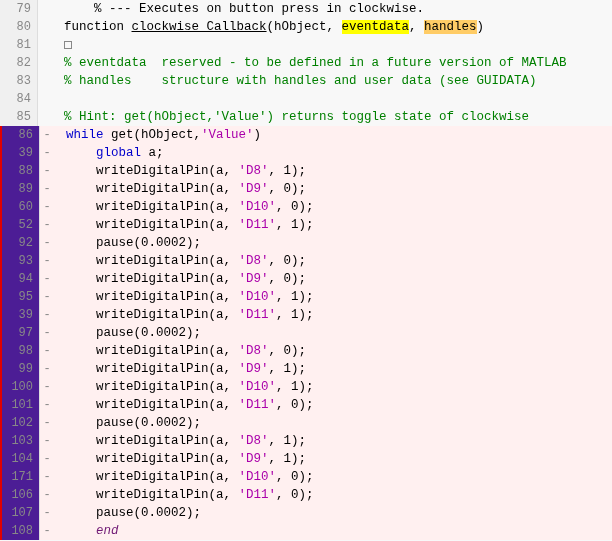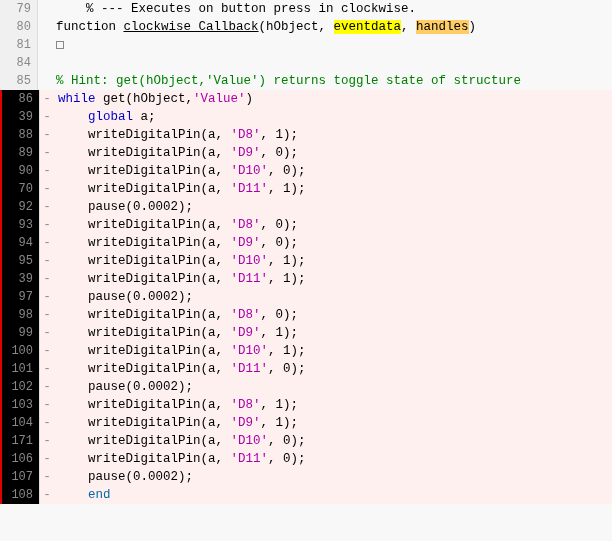--- a/index.html
+++ b/index.html
@@ -42,27 +42,28 @@
       line-height: 18px;
       font-size: 12px;
       flex-shrink: 0;
     }
     .line-content {
       padding-left: 4px;
       line-height: 18px;
       white-space: pre;
       font-size: 12.5px;
       flex: 1;
+      margin-left: 8px;
     }
     .line.selected {
       background: #fff0f0;
       border-left: 2px solid #e00000;
     }
     .line.selected .line-number {
-      background: #000000;
+      background: #4c1d95;
     }
   </style>
 </head>
 <body>
 
 <div class="editor">
 
 <div class="line">
       <div class="line-number">79</div>
       <div class="line-dash"></div>
@@ -72,28 +73,38 @@
       <div class="line-number">80</div>
       <div class="line-dash"></div>
       <div class="line-content"><span style="color: rgb(0, 0, 0);">function </span><span style="color: rgb(0, 0, 0); text-decoration: underline;">clockwise_Callback</span><span style="color: rgb(0, 0, 0);">(hObject, </span><span style="background: rgb(255, 255, 0); color: rgb(0, 0, 0);">eventdata</span><span style="color: rgb(0, 0, 0);">, </span><span style="background: rgb(255, 204, 102); color: rgb(0, 0, 0);">handles</span><span style="color: rgb(0, 0, 0);">)</span></div>
     </div>
     <div class="line">
       <div class="line-number">81</div>
       <div class="line-dash"></div>
       <div class="line-content"><span style="display: inline-block; width: 8px; height: 8px; border: 1px solid rgb(136, 136, 136); margin-right: 3px; vertical-align: middle;"></span></div>
     </div>
     <div class="line">
+      <div class="line-number">82</div>
+      <div class="line-dash"></div>
+      <div class="line-content"><span style="color: rgb(0, 128, 0);">% eventdata  reserved - to be defined in a future version of MATLAB</span></div>
+    </div>
+    <div class="line">
+      <div class="line-number">83</div>
+      <div class="line-dash"></div>
+      <div class="line-content"><span style="color: rgb(0, 128, 0);">% handles    structure with handles and user data (see GUIDATA)</span></div>
+    </div>
+    <div class="line">
       <div class="line-number">84</div>
       <div class="line-dash"></div>
       <div class="line-content"></div>
     </div>
     <div class="line">
       <div class="line-number">85</div>
       <div class="line-dash"></div>
-      <div class="line-content"><span style="color: rgb(0, 128, 0);">% Hint: get(hObject,'Value') returns toggle state of structure</span></div>
+      <div class="line-content"><span style="color: rgb(0, 128, 0);">% Hint: get(hObject,'Value') returns toggle state of clockwise</span></div>
     </div>
     <div class="line selected">
       <div class="line-number">86</div>
       <div class="line-dash">-</div>
       <div class="line-content"><span style="color: rgb(0, 0, 204);">while</span><span style="color: rgb(0, 0, 0);"> get(hObject,</span><span style="color: rgb(170, 0, 170);">'Value'</span><span style="color: rgb(0, 0, 0);">)</span></div>
     </div>
     <div class="line selected">
       <div class="line-number">39</div>
       <div class="line-dash">-</div>
       <div class="line-content"><span style="color: rgb(0, 0, 204);">    global</span><span style="color: rgb(0, 0, 0);"> a;</span></div>
@@ -102,26 +113,26 @@
       <div class="line-number">88</div>
       <div class="line-dash">-</div>
       <div class="line-content"><span style="color: rgb(0, 0, 0);">    </span><span style="color: rgb(0, 0, 0);">writeDigitalPin</span><span style="color: rgb(0, 0, 0);">(a, </span><span style="color: rgb(170, 0, 170);">'D8'</span><span style="color: rgb(0, 0, 0);">, 1);</span></div>
     </div>
     <div class="line selected">
       <div class="line-number">89</div>
       <div class="line-dash">-</div>
       <div class="line-content"><span style="color: rgb(0, 0, 0);">    </span><span style="color: rgb(0, 0, 0);">writeDigitalPin</span><span style="color: rgb(0, 0, 0);">(a, </span><span style="color: rgb(170, 0, 170);">'D9'</span><span style="color: rgb(0, 0, 0);">, 0);</span></div>
     </div>
     <div class="line selected">
-      <div class="line-number">90</div>
+      <div class="line-number">60</div>
       <div class="line-dash">-</div>
       <div class="line-content"><span style="color: rgb(0, 0, 0);">    </span><span style="color: rgb(0, 0, 0);">writeDigitalPin</span><span style="color: rgb(0, 0, 0);">(a, </span><span style="color: rgb(170, 0, 170);">'D10'</span><span style="color: rgb(0, 0, 0);">, 0);</span></div>
     </div>
     <div class="line selected">
-      <div class="line-number">70</div>
+      <div class="line-number">52</div>
       <div class="line-dash">-</div>
       <div class="line-content"><span style="color: rgb(0, 0, 0);">    </span><span style="color: rgb(0, 0, 0);">writeDigitalPin</span><span style="color: rgb(0, 0, 0);">(a, </span><span style="color: rgb(170, 0, 170);">'D11'</span><span style="color: rgb(0, 0, 0);">, 1);</span></div>
     </div>
     <div class="line selected">
       <div class="line-number">92</div>
       <div class="line-dash">-</div>
       <div class="line-content"><span style="color: rgb(0, 0, 0);">    pause(0.0002);</span></div>
     </div>
     <div class="line selected">
       <div class="line-number">93</div>
@@ -194,15 +205,15 @@
       <div class="line-content"><span style="color: rgb(0, 0, 0);">    </span><span style="color: rgb(0, 0, 0);">writeDigitalPin</span><span style="color: rgb(0, 0, 0);">(a, </span><span style="color: rgb(170, 0, 170);">'D11'</span><span style="color: rgb(0, 0, 0);">, 0);</span></div>
     </div>
     <div class="line selected">
       <div class="line-number">107</div>
       <div class="line-dash">-</div>
       <div class="line-content"><span style="color: rgb(0, 0, 0);">    pause(0.0002);</span></div>
     </div>
     <div class="line selected">
       <div class="line-number">108</div>
       <div class="line-dash">-</div>
-      <div class="line-content"><span style="color: #0369a1;">    end</span></div>
+      <div class="line-content"><span style="color: #701a75; font-style: italic;">    end</span></div>
     </div>
   </div>
 
 </body></html>

